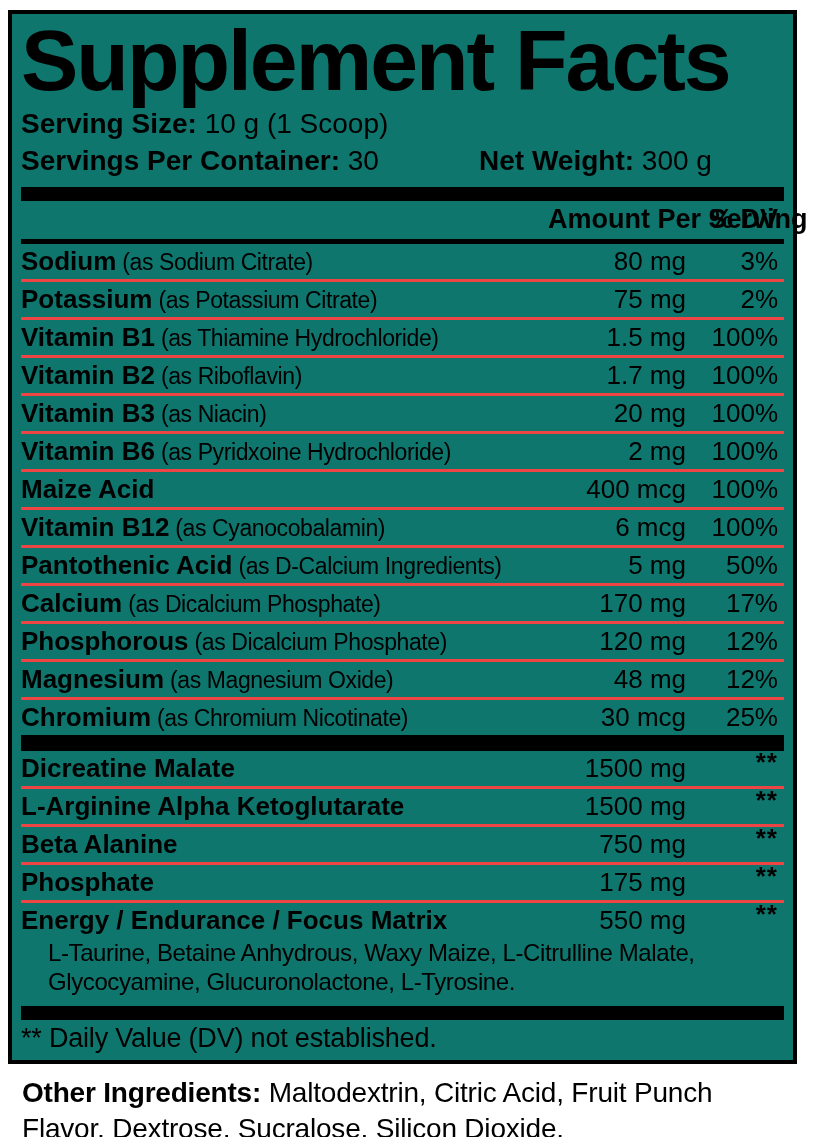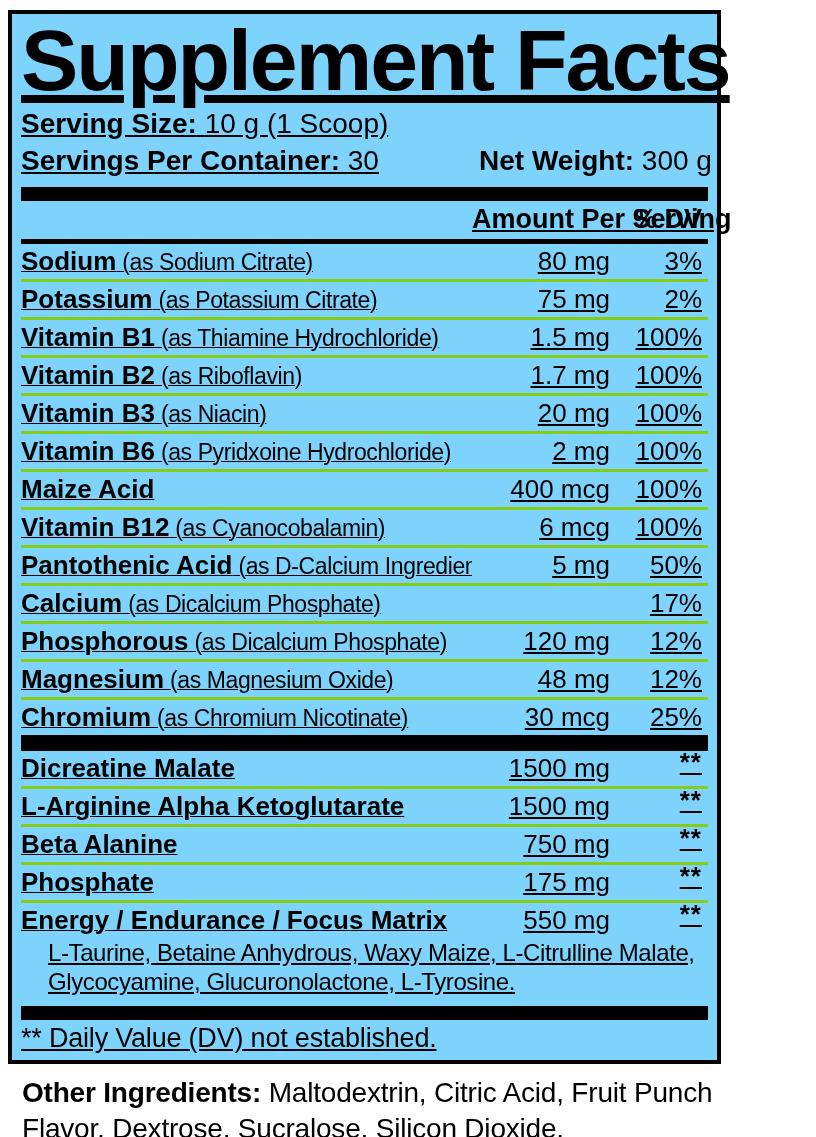--- a/index.html
+++ b/index.html
@@ -1,21 +1,21 @@
 <!DOCTYPE html>
 <html><head>
 <meta charset="utf-8">
 <style>
   * { margin:0; padding:0; box-sizing:border-box; }
   html,body { width:816px; height:1137px; background:#ffffff; overflow:hidden;
     font-family:"Liberation Sans","DejaVu Sans",sans-serif; color:#000; }
   .page { width:816px; height:1137px; position:relative; }
 
-  .label-box { position:absolute; left:8px; top:10px; width:713px;
-    border:4px solid #000; background:#7dd3fc; padding:4px 9px 4px 9px;text-decoration:underline; }
+  .label-box { position:absolute; left:8px; top:10px; width:789px;
+    border:4px solid #000; background:#0f766e; padding:4px 9px 4px 9px; }
 
   .panel-title { font-size:86px; font-weight:bold; letter-spacing:-2px;
     line-height:0.95; white-space:nowrap; margin:2px 0 4px 0; }
 
   .serving-line { font-size:28px; line-height:1.32; white-space:nowrap; }
   .line2 { position:relative; margin-bottom:7px; }
   .b { font-weight:bold; }
   .net-weight { position:absolute; left:426px; top:0;margin-left:32px; }
 
   .bar { background:#000; width:100%; }
@@ -28,21 +28,21 @@
   .header-row { height:38px; align-items:flex-end; padding-bottom:4px; }
   .name { flex:1; white-space:nowrap; overflow:hidden; }
   .nm { font-weight:bold; font-size:26px; }
   .detail { font-size:23px; letter-spacing:-0.4px; }
   .amount { width:150px; text-align:right; font-size:26px; padding-right:12px; white-space:nowrap; }
   .dv { width:86px; text-align:right; font-size:26px; padding-right:6px; white-space:nowrap; }
   .header-row .amount { font-size:27px; font-weight:bold; padding-right:14px; }
   .header-row .dv { font-size:27px; font-weight:bold; }
   .dv.stars { font-weight:bold; position:relative; top:-6px; letter-spacing:1px; }
 
-  .rowwrap { border-bottom:3px solid #84cc16; }
+  .rowwrap { border-bottom:3px solid #ef4444; }
   .rows-host .rowwrap:last-child { border-bottom:none; }
 
   .sub { font-size:24px; letter-spacing:-0.4px; line-height:1.22;
     white-space:pre-line; padding:0 0 10px 6px;margin-left:21px; }
 
   .footnote { height:36px; display:flex; align-items:center;
     font-size:27px; letter-spacing:-0.2px; }
 
   .other { position:absolute; left:22px; top:1075px; width:762px;
     font-size:28px; line-height:1.3; letter-spacing:-0.2px; }
@@ -158,20 +158,21 @@
       <span class="name"><b class="nm">Pantothenic Acid</b><span class="detail"> (as D-Calcium Ingredients)</span></span>
       <span class="amount">5 mg</span>
       <span class="dv">50%</span>
     </div>
 
   </div>
 
   <div class="rowwrap">
     <div class="row">
       <span class="name"><b class="nm">Calcium</b><span class="detail"> (as Dicalcium Phosphate)</span></span>
+      <span class="amount">170 mg</span>
       <span class="dv">17%</span>
     </div>
 
   </div>
 
   <div class="rowwrap">
     <div class="row">
       <span class="name"><b class="nm">Phosphorous</b><span class="detail"> (as Dicalcium Phosphate)</span></span>
       <span class="amount">120 mg</span>
       <span class="dv">12%</span>

